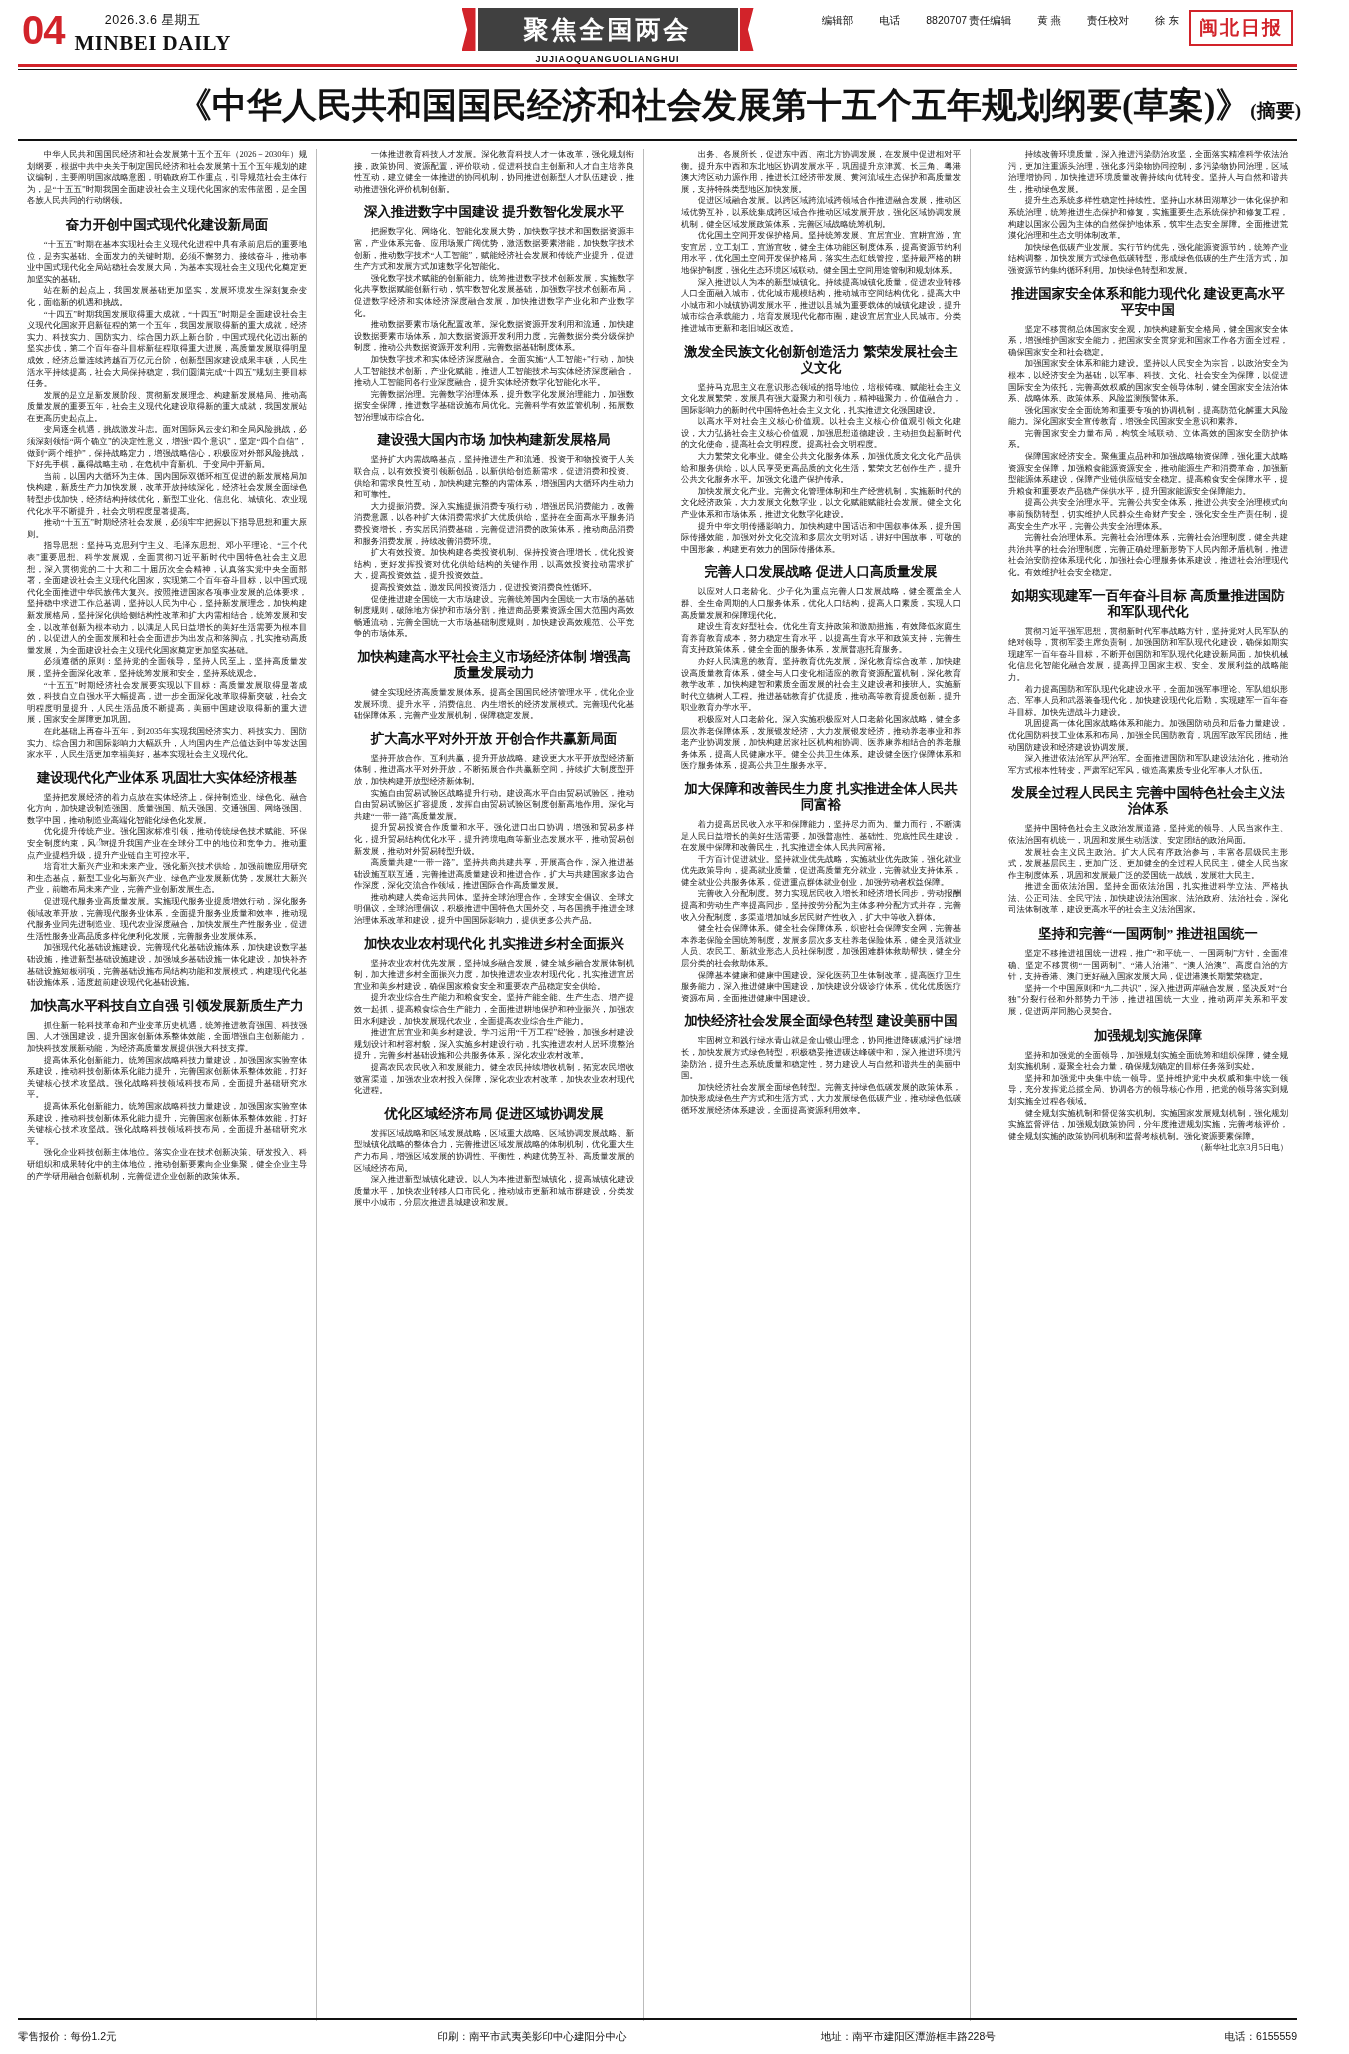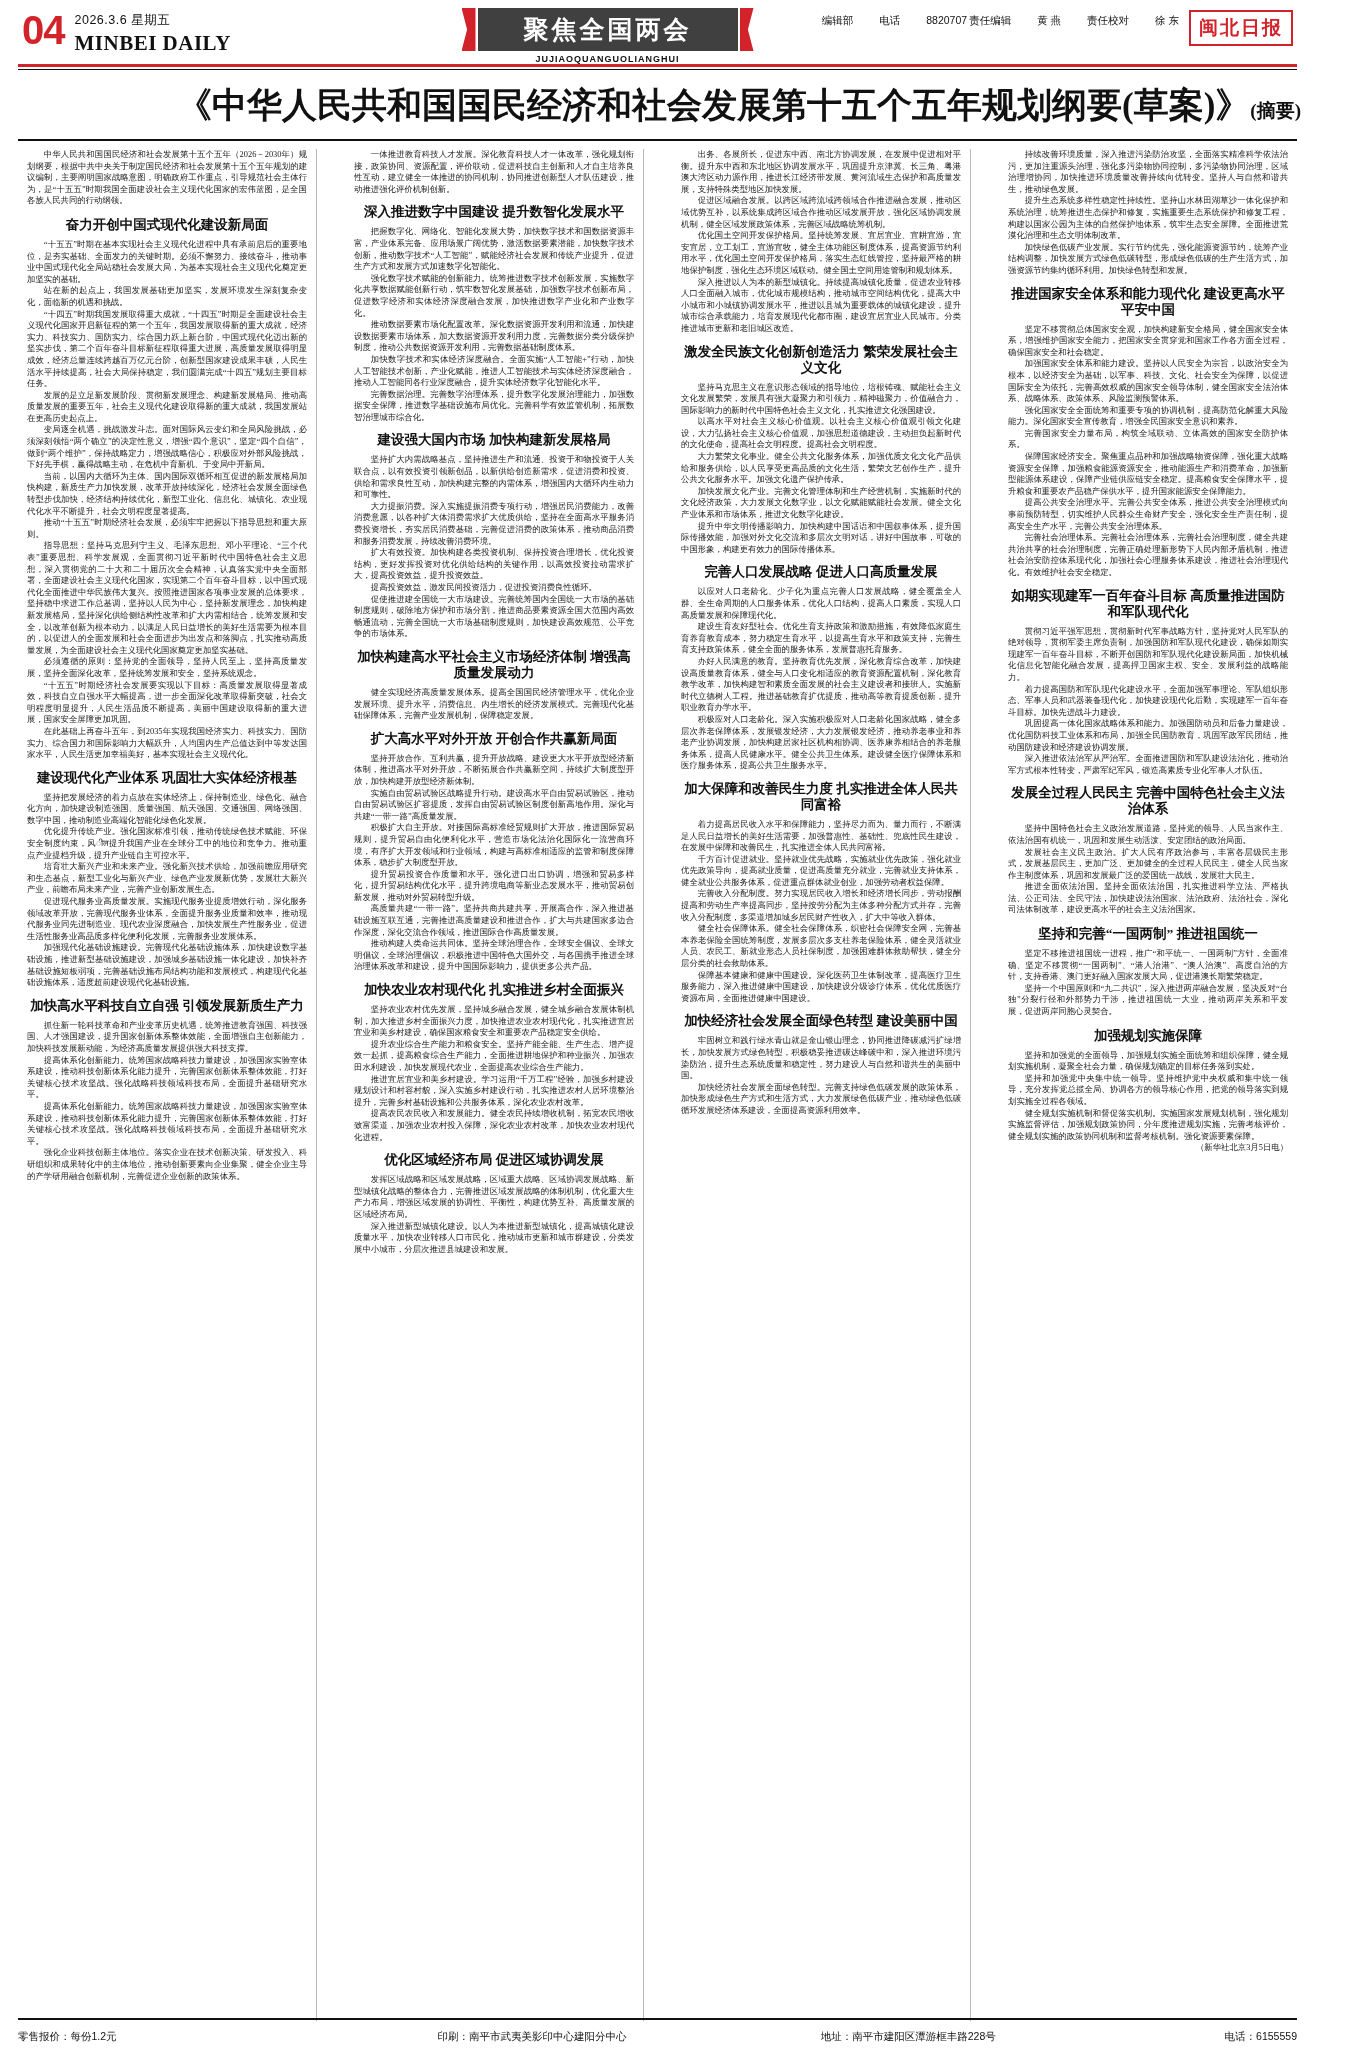--- a/index.html
+++ b/index.html
@@ -24,21 +24,21 @@
     display:flex;align-items:flex-start;
     padding:10px 22px 0 22px;
     box-sizing:border-box;
   }
   .mast-left{display:flex;align-items:flex-start;gap:10px;width:300px;}
   .page-num{
     font-family:"Liberation Sans","DejaVu Sans",sans-serif;
     font-size:40px;font-weight:bold;color:#d2232a;
     line-height:40px;letter-spacing:-1px;
   }
-  .mast-left-text{display:flex;flex-direction:column;justify-content:flex-start;padding-top:2px;}
+  .mast-left-text{display:flex;flex-direction:column;justify-content:flex-start;padding-top:2px;align-items:center;}
   .mast-date{font-size:12.5px;color:#111;letter-spacing:0.5px;font-family:"Liberation Sans","DejaVu Sans",sans-serif;}
   .mast-eng{
     font-family:"Liberation Serif","DejaVu Serif",serif;
     font-size:21px;font-weight:bold;letter-spacing:0.5px;margin-top:2px;color:#111;
   }
   .mast-center{
     flex:1;display:flex;flex-direction:column;align-items:center;justify-content:flex-start;
     position:relative;top:-2px;
   }
   .banner{
@@ -225,21 +225,20 @@
       <p>坚持扩大内需战略基点，坚持推进生产和流通、投资于和物投资于人关联合点，以有效投资引领新创品，以新供给创造新需求，促进消费和投资、供给和需求良性互动，加快构建完整的内需体系，增强国内大循环内生动力和可靠性。</p>
       <p>大力提振消费。深入实施提振消费专项行动，增强居民消费能力，改善消费意愿，以各种扩大体消费需求扩大优质供给，坚持在全面高水平服务消费投资增长，夯实居民消费基础，完善促进消费的政策体系，推动商品消费和服务消费发展，持续改善消费环境。</p>
       <p>扩大有效投资。加快构建各类投资机制、保持投资合理增长，优化投资结构，更好发挥投资对优化供给结构的关键作用，以高效投资拉动需求扩大，提高投资效益，提升投资效益。</p>
       <p>提高投资效益，激发民间投资活力，促进投资消费良性循环。</p>
       <p>促使推进建全国统一大市场建设。完善统筹国内全国统一大市场的基础制度规则，破除地方保护和市场分割，推进商品要素资源全国大范围内高效畅通流动，完善全国统一大市场基础制度规则，加快建设高效规范、公平竞争的市场体系。</p>
       <h2 class="sec two-line">加快构建高水平社会主义市场经济体制 增强高质量发展动力</h2>
       <p>健全实现经济高质量发展体系。提高全国国民经济管理水平，优化企业发展环境、提升水平，消费信息、内生增长的经济发展模式。完善现代化基础保障体系，完善产业发展机制，保障稳定发展。</p>
       <h2 class="sec two-line">扩大高水平对外开放 开创合作共赢新局面</h2>
       <p>坚持开放合作、互利共赢，提升开放战略、建设更大水平开放型经济新体制，推进高水平对外开放，不断拓展合作共赢新空间，持续扩大制度型开放，加快构建开放型经济新体制。</p>
       <p>实施自由贸易试验区战略提升行动。建设高水平自由贸易试验区，推动自由贸易试验区扩容提质，发挥自由贸易试验区制度创新高地作用。深化与共建“一带一路”高质量发展。</p>
-      <p>积极扩大自主开放。对接国际高标准经贸规则扩大开放，推进国际贸易规则，提升贸易自由化便利化水平，营造市场化法治化国际化一流营商环境，有序扩大开发领域和行业领域，构建与高标准相适应的监管和制度保障体系，稳步扩大制度型开放。</p>
       <p>提升贸易投资合作质量和水平。强化进口出口协调，增强和贸易多样化，提升贸易结构优化水平，提升跨境电商等新业态发展水平，推动贸易创新发展，推动对外贸易转型升级。</p>
       <p>高质量共建“一带一路”。坚持共商共建共享，开展高合作，深入推进基础设施互联互通，完善推进高质量建设和推进合作，扩大与共建国家多边合作深度，深化交流合作领域，推进国际合作高质量发展。</p>
       <p>推动构建人类命运共同体。坚持全球治理合作，全球安全倡议、全球文明倡议，全球治理倡议，积极推进中国特色大国外交，与各国携手推进全球治理体系改革和建设，提升中国国际影响力，提供更多公共产品。</p>
       <h2 class="sec two-line">加快农业农村现代化 扎实推进乡村全面振兴</h2>
       <p>坚持农业农村优先发展，坚持城乡融合发展，健全城乡融合发展体制机制，加大推进乡村全面振兴力度，加快推进农业农村现代化，扎实推进宜居宜业和美乡村建设，确保国家粮食安全和重要农产品稳定安全供给。</p>
       <p>提升农业综合生产能力和粮食安全。坚持产能全能、生产生态、增产提效一起抓，提高粮食综合生产能力，全面推进耕地保护和种业振兴，加强农田水利建设，加快发展现代农业，全面提高农业综合生产能力。</p>
       <p>推进宜居宜业和美乡村建设。学习运用“千万工程”经验，加强乡村建设规划设计和村容村貌，深入实施乡村建设行动，扎实推进农村人居环境整治提升，完善乡村基础设施和公共服务体系，深化农业农村改革。</p>
       <p>提高农民农民收入和发展能力。健全农民持续增收机制，拓宽农民增收致富渠道，加强农业农村投入保障，深化农业农村改革，加快农业农村现代化进程。</p>
       <h2 class="sec two-line">优化区域经济布局 促进区域协调发展</h2>
       <p>发挥区域战略和区域发展战略，区域重大战略、区域协调发展战略、新型城镇化战略的整体合力，完善推进区域发展战略的体制机制，优化重大生产力布局，增强区域发展的协调性、平衡性，构建优势互补、高质量发展的区域经济布局。</p>

